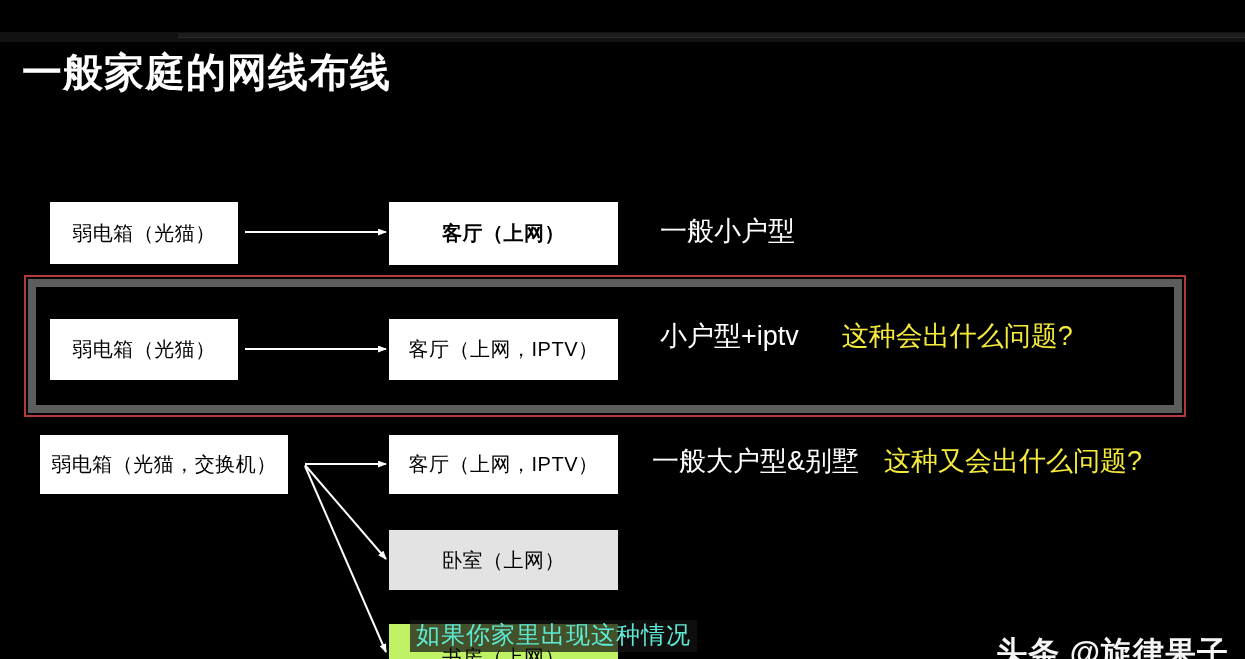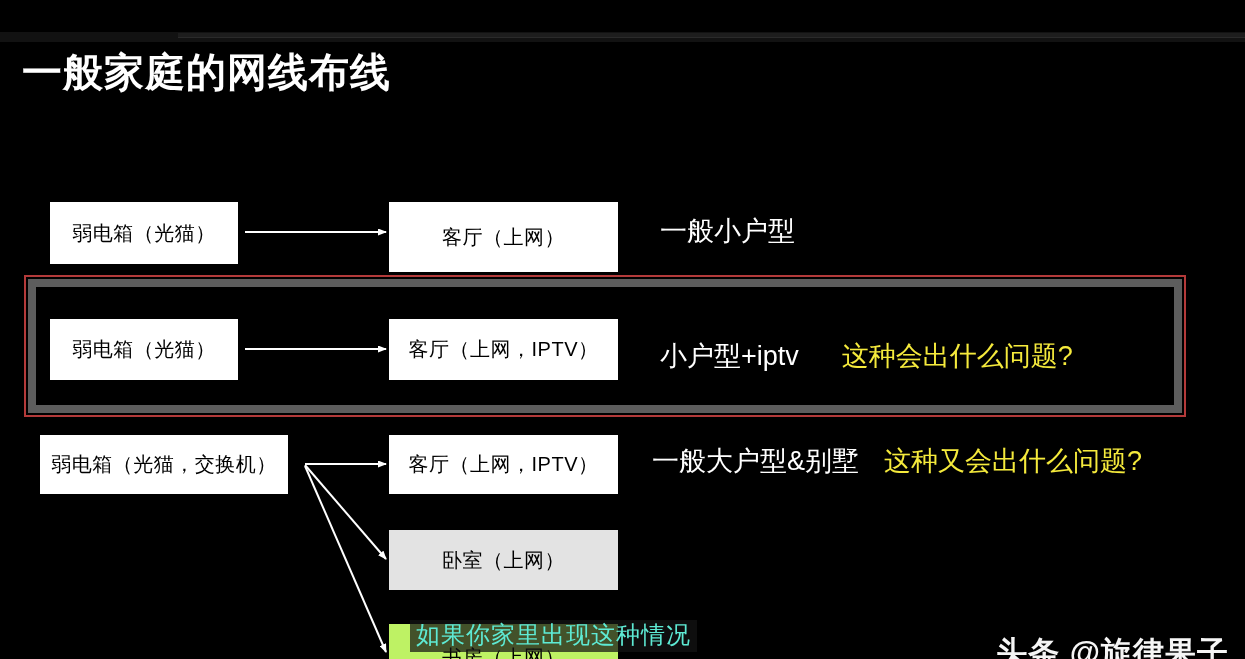--- a/index.html
+++ b/index.html
@@ -137,35 +137,35 @@
 <div id="slide">
 
   <div class="top-strip">
     <div class="top-strip-inner"></div>
   </div>
 
   <div class="slide-title">一般家庭的网线布线</div>
 
   <div class="node" style="left:50px; top:170px; width:188px; height:62px;">弱电箱（光猫）</div>
 
-  <div class="node" style="left:389px; top:170px; width:229px; height:70px;">客厅（上网）</div>
+  <div class="node" style="left:389px; top:170px; width:229px; height:63px;font-weight:bold;">客厅（上网）</div>
 
   <div class="annot" style="left:660px; top:186px;">
     <span class="white">一般小户型</span>
   </div>
 
   <div class="highlight-box" style="left:24px; top:243px; width:1162px; height:142px;">
     <div class="highlight-inner"></div>
   </div>
 
   <div class="node" style="left:50px; top:287px; width:188px; height:61px;">弱电箱（光猫）</div>
 
   <div class="node" style="left:389px; top:287px; width:229px; height:61px;">客厅（上网，IPTV）</div>
 
-  <div class="annot" style="left:660px; top:311px;">
+  <div class="annot" style="left:660px; top:291px;">
     <span class="white">小户型+iptv</span>
     <span style="display:inline-block;width:28px"></span>
     <span class="yellow">这种会出什么问题?</span>
   </div>
 
   <div class="node" style="left:40px; top:403px; width:248px; height:59px;">弱电箱（光猫，交换机）</div>
 
   <div class="node" style="left:389px; top:403px; width:229px; height:59px;">客厅（上网，IPTV）</div>
 
   <div class="annot" style="left:652px; top:416px;">

